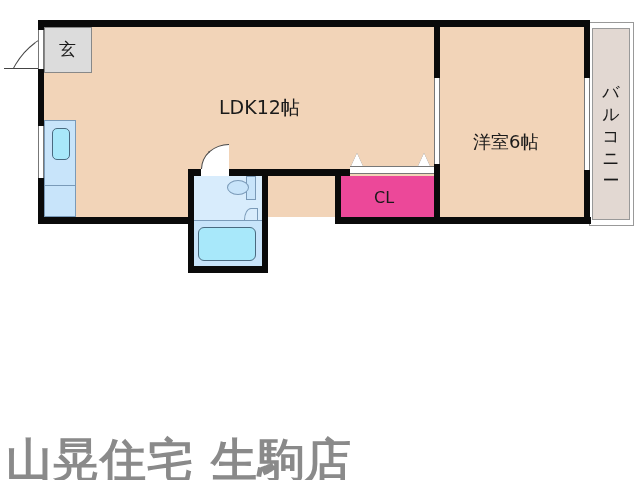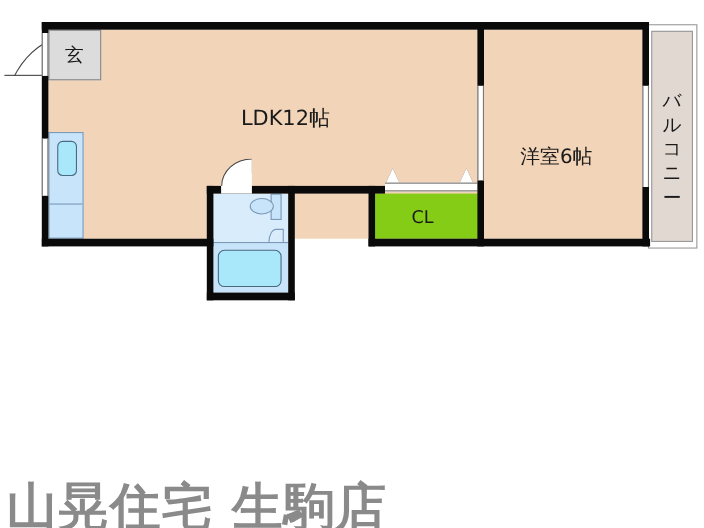--- a/index.html
+++ b/index.html
@@ -28,21 +28,21 @@
 
   <div class="abs" style="left:44px;top:120px;width:32px;height:97px;background:#c8e4fa;border:1px solid #7a9ab8;">
     <div class="abs" style="left:7px;top:7px;width:18px;height:32px;background:#a8e8fa;border:1px solid #4a6a80;border-radius:5px;"></div>
     <div class="abs" style="left:0;top:64px;width:30px;height:1px;background:#7a9ab8;"></div>
   </div>
 
   <span class="abs label" style="left:219px;top:95px;font-size:19px;">LDK12帖</span>
 
   <span class="abs label" style="left:473px;top:114px;font-size:18px;margin-top:16px;">洋室6帖</span>
 
-  <div class="abs" style="left:341px;top:176px;width:95px;height:41px;background:#84cc16;">
+  <div class="abs" style="left:341px;top:176px;width:95px;height:41px;background:#ec4899;">
     <span class="abs label" style="left:33px;top:12px;font-size:16px;">CL</span>
   </div>
 
   <div class="abs winh" style="left:350px;top:166px;width:84px;height:8px;"></div>
   <div class="abs" style="left:351px;top:153px;width:0;height:0;border-left:6px solid transparent;border-right:6px solid transparent;border-bottom:13px solid #ffffff;filter:drop-shadow(0 0 0.6px #555);"></div>
   <div class="abs" style="left:418px;top:153px;width:0;height:0;border-left:6px solid transparent;border-right:6px solid transparent;border-bottom:13px solid #ffffff;filter:drop-shadow(0 0 0.6px #555);"></div>
 
   <div class="abs" style="left:194px;top:176px;width:68px;height:90px;background:#d8ecfc;">
     <div class="abs" style="left:52px;top:0;width:10px;height:24px;background:#c8e4fa;border:1px solid #7a9ab8;"></div>
     <div class="abs" style="left:33px;top:4px;width:22px;height:15px;background:#c8e4fa;border:1px solid #7a9ab8;border-radius:50%;"></div>

